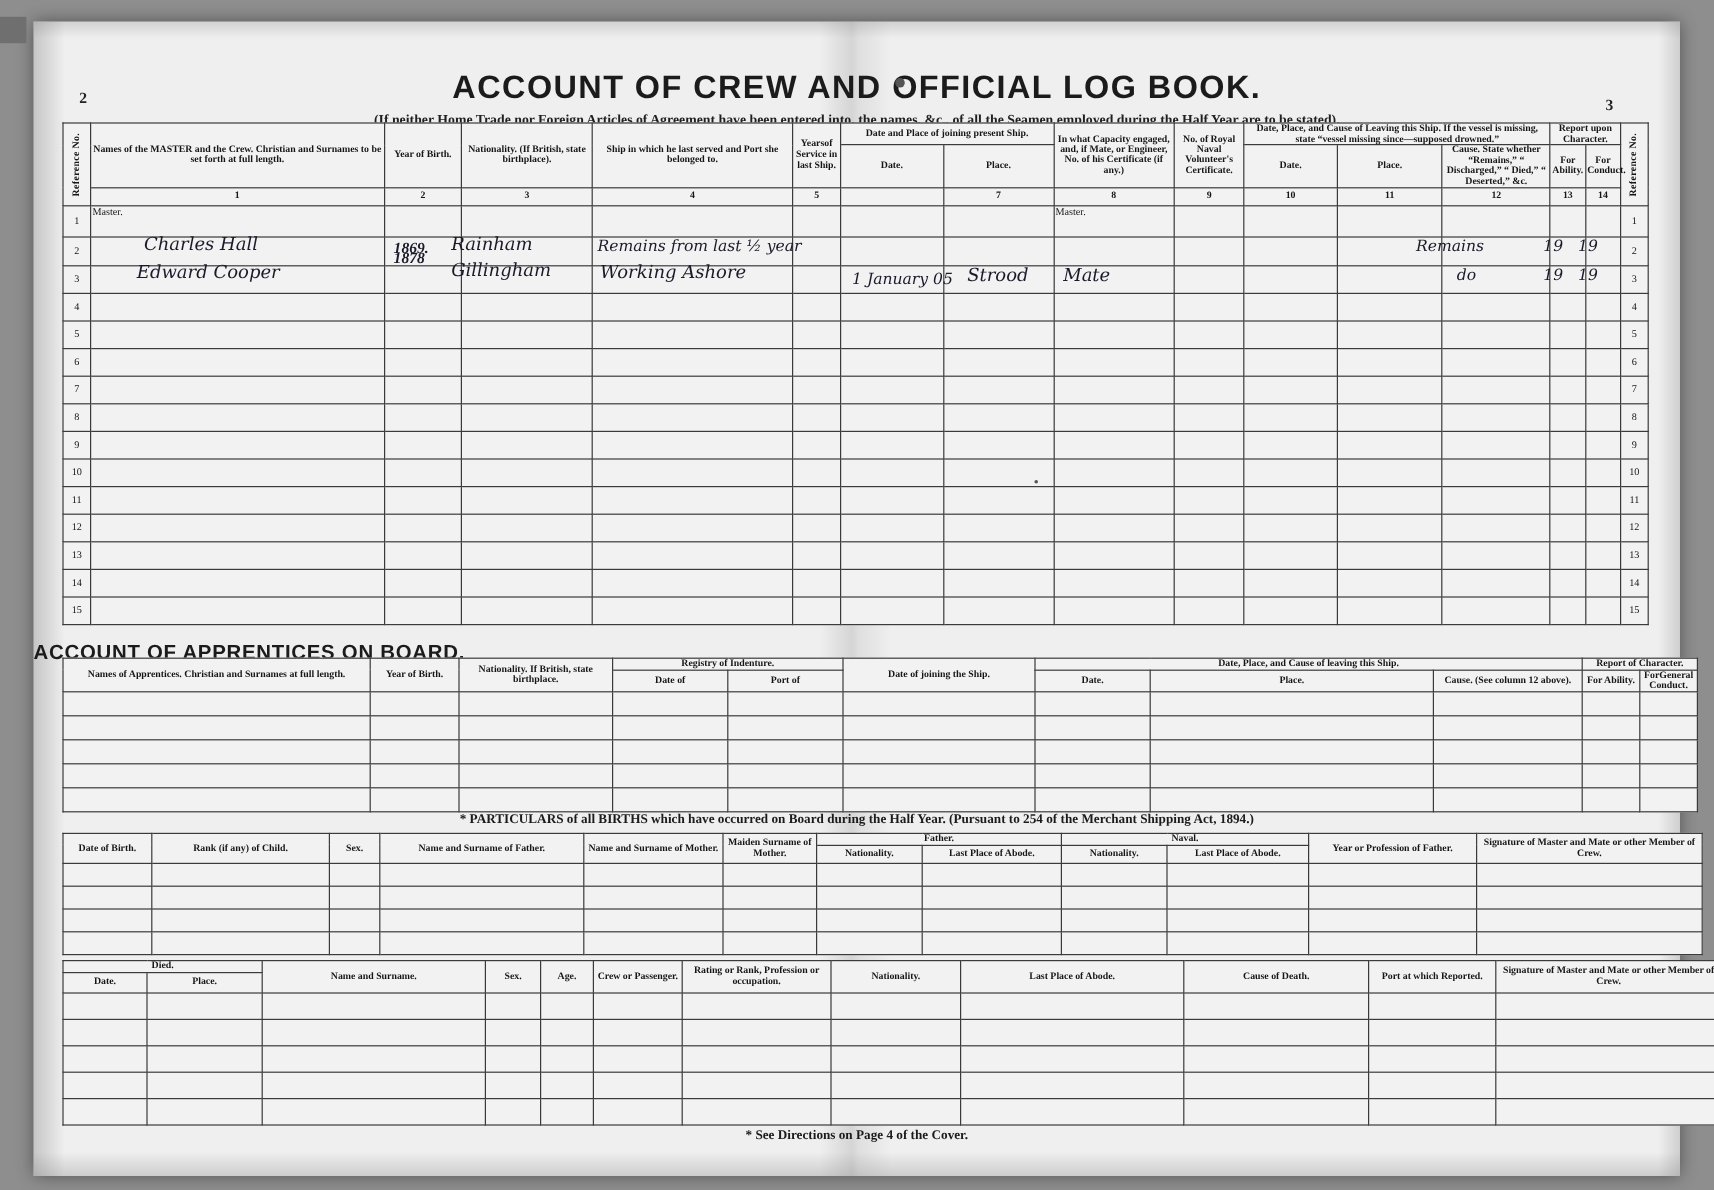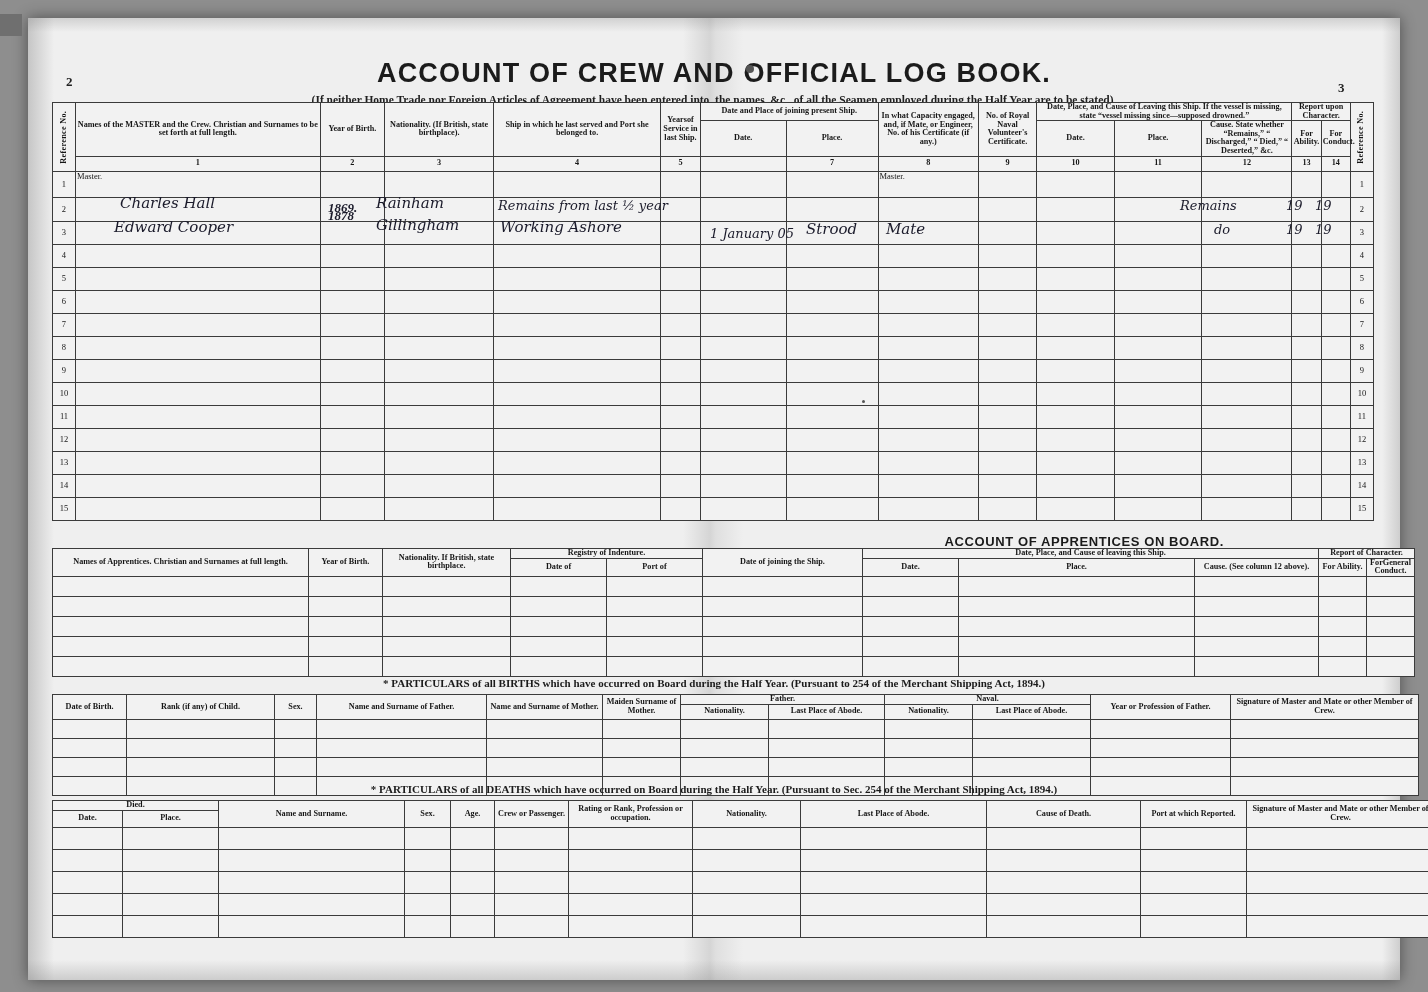--- a/index.html
+++ b/index.html
@@ -56,22 +56,22 @@
     font-weight:400;
   }
   .tbl th{font-weight:700;font-size:8.2px;}
   .rowno{font-size:10px;font-weight:400;font-family:"Liberation Serif",serif;}
   .vert{
     writing-mode:vertical-rl;transform:rotate(180deg);
     font-size:8px;font-weight:700;letter-spacing:.3px;white-space:nowrap;
   }
   .colnum{font-size:8.5px;font-weight:700;}
   .secttitle{
-    position:absolute;width:1196px;text-align:right;
-    font-size:13px;font-weight:700;letter-spacing:.6px;
+    position:absolute;width:1196px;text-align:left;
+    font-size:17px;font-weight:700;letter-spacing:.6px;
     font-family:"Liberation Sans", sans-serif;color:#1b1b1b;
   }
   .sectnote{
     position:absolute;width:1372px;text-align:center;
     font-size:11px;font-weight:700;color:#1b1b1b;
     font-family:"Liberation Serif", serif;
   }
   
   .hand{
     font-family:"DejaVu Serif", serif;
@@ -685,21 +685,20 @@
           <td></td>
           <td></td>
           <td></td>
           <td></td>
           <td></td>
           <td></td>
         </tr>
     </tbody>
   </table>
 
-  <div class="sectnote" style="left:0;top:765px">* PARTICULARS of all DEATHS which have occurred on Board during the Half Year.    (Pursuant to Sec. 254 of the Merchant Shipping Act, 1894.)</div>
 
   <table class="tbl" id="deaths" style="left:24px;top:782px;width:1322px;">
     <colgroup>
       <col style="width:70px">
         <col style="width:96px">
         <col style="width:186px">
       <col style="width:46px">
         <col style="width:44px">
         <col style="width:74px">
       <col style="width:124px">
@@ -795,18 +794,19 @@
           <td></td>
           <td></td>
           <td></td>
           <td></td>
           <td></td>
           <td></td>
         </tr>
     </tbody>
   </table>
 
+  <div id="footer">* See Directions on Page 4 of the Cover.</div>
 
   <div class="specks" style="left:718px;top:47px;width:8px;height:8px;"></div>
   <div class="specks" style="left:834px;top:382px;width:3px;height:3px;"></div>
 </div>
 
 <div class="corner" id="c-tl"></div>
 
 </body></html>

